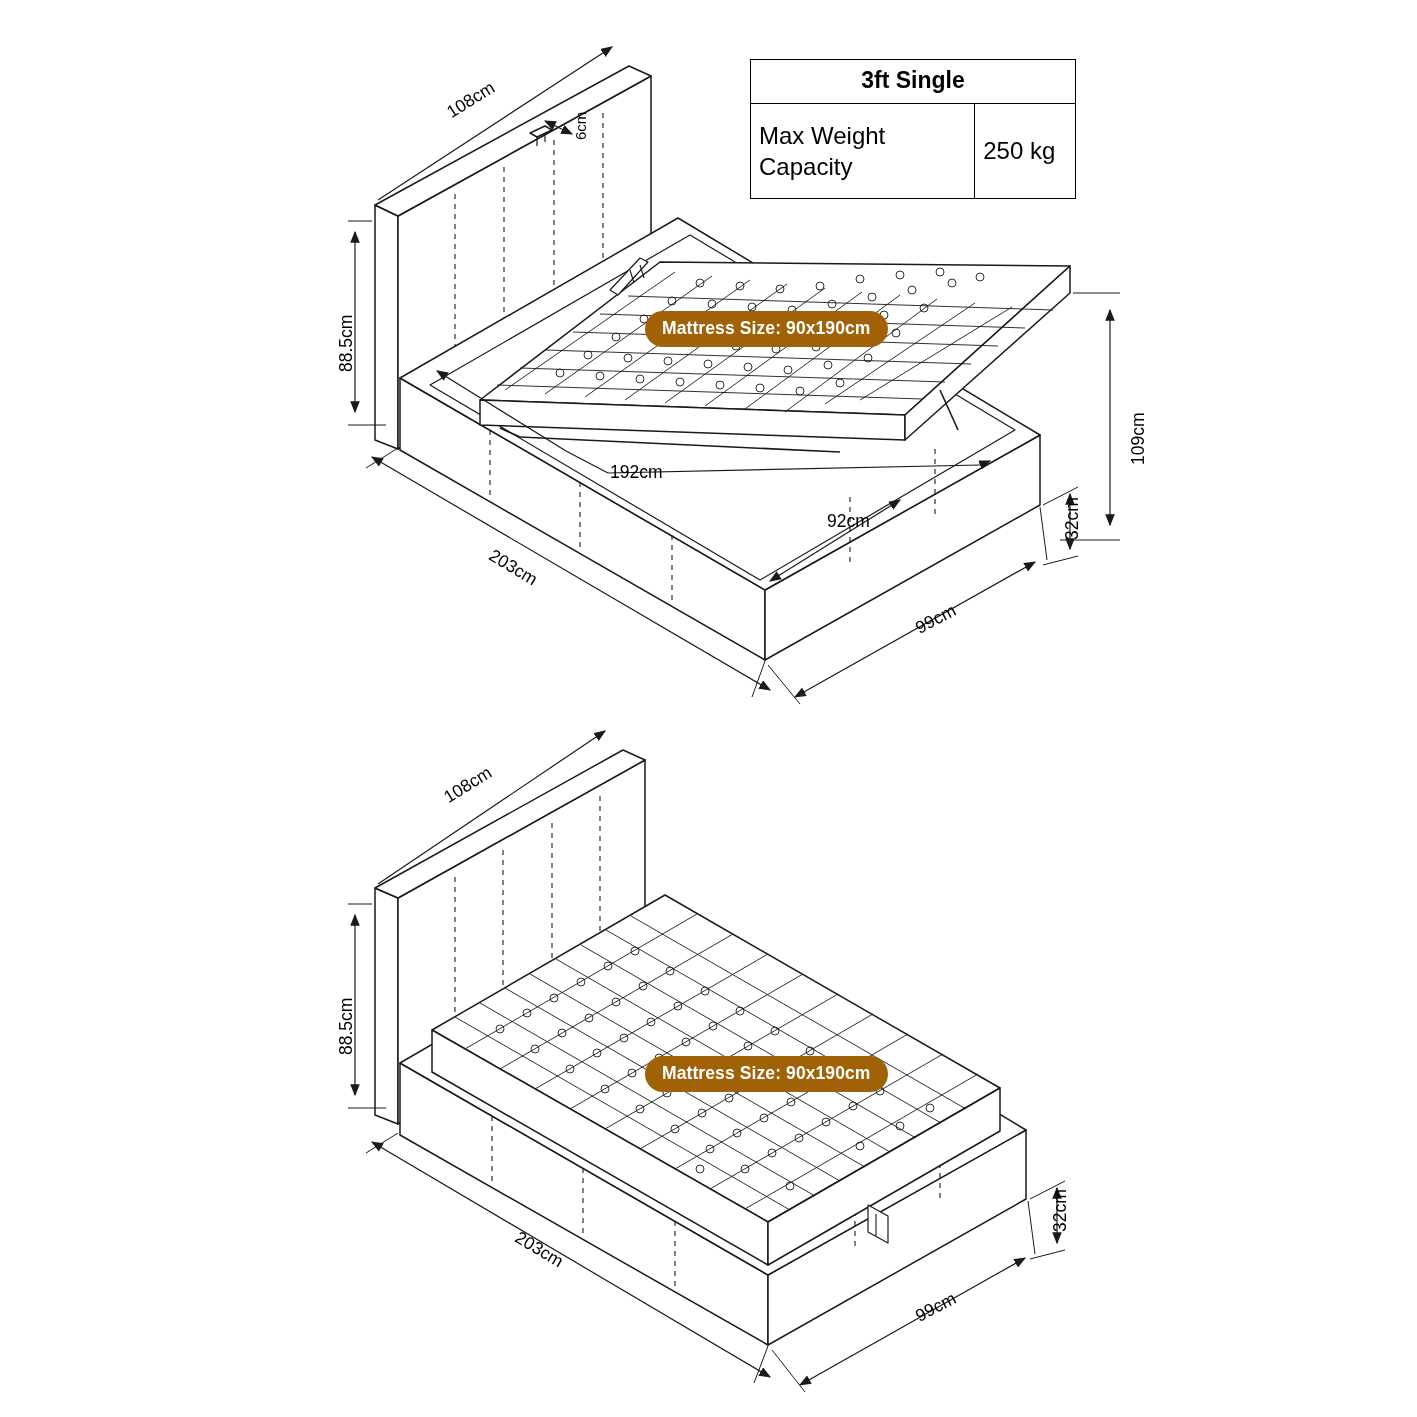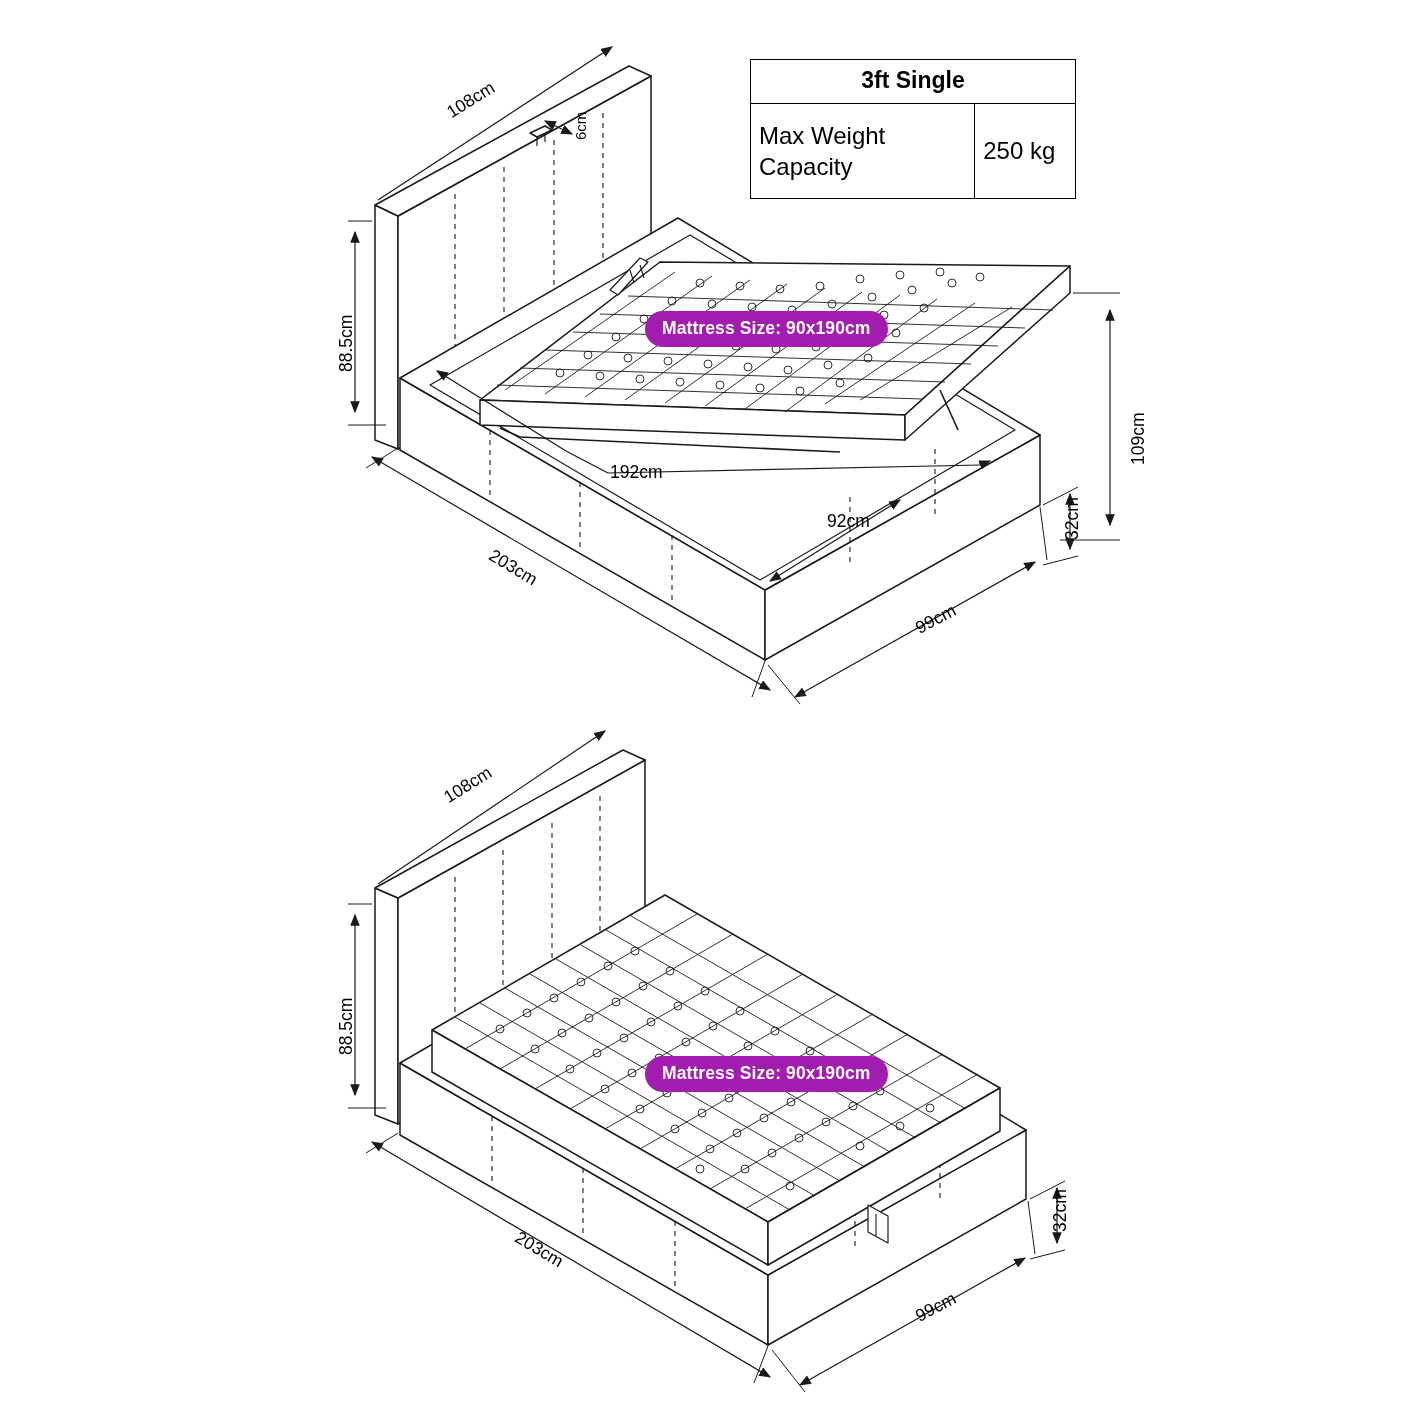--- a/index.html
+++ b/index.html
@@ -53,21 +53,21 @@
   .spec-table td.label { text-align: left; width: 69%; }
   .spec-table td.value {
     text-align: left;
     border-left: 1.3px solid #000;
     white-space: pre;
   }
 
   
   .pill {
     position: absolute;
-    background: #a21caf;
+    background: #a16207;
     color: #ffffff;
     font-size: 17.5px;
     font-weight: bold;
     border-radius: 18px;
     padding: 7px 17px 8px 17px;
     white-space: nowrap;
     letter-spacing: 0.1px;
   }
   #pill-top { left: 645px; top: 311px; }
   #pill-bottom { left: 645px; top: 1056px; }

